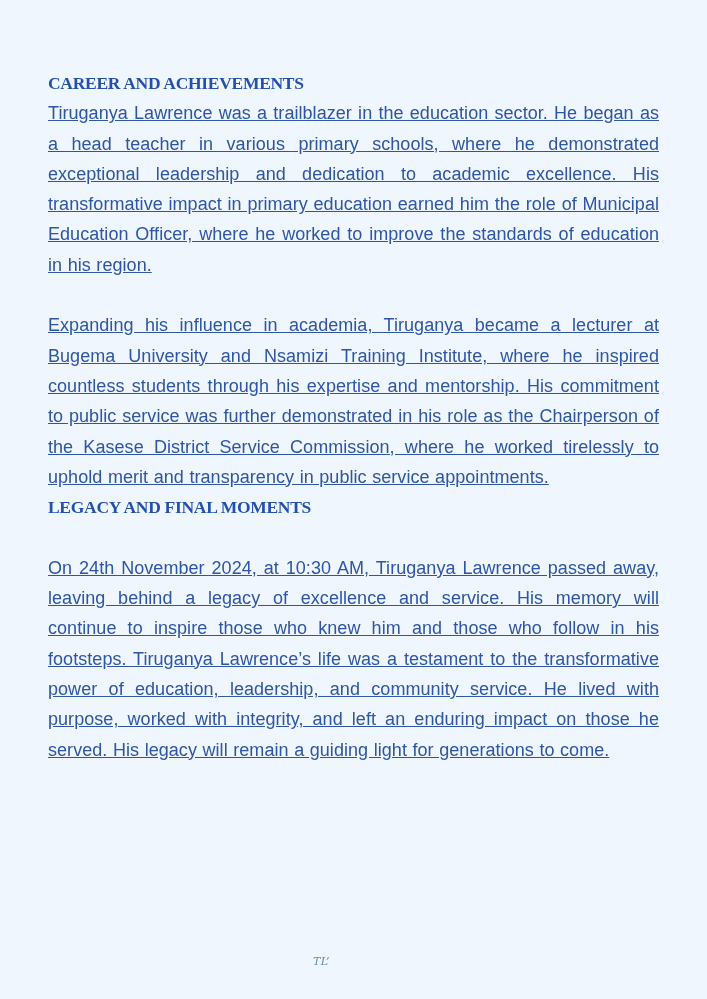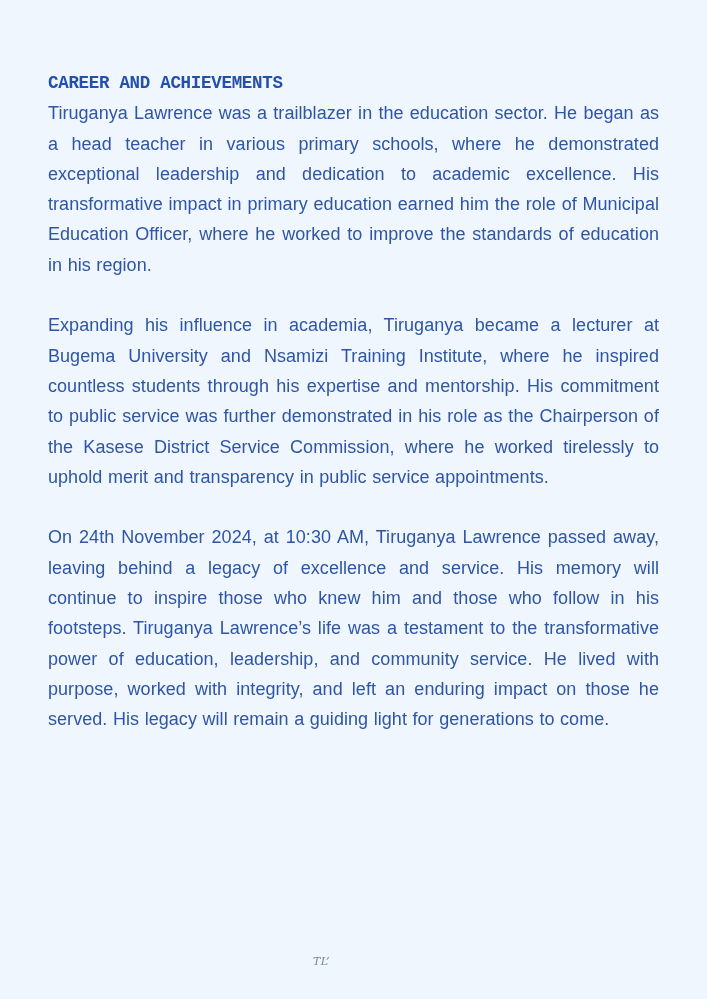--- a/index.html
+++ b/index.html
@@ -15,35 +15,36 @@
     }
     .page {
       position: absolute;
       left: 48px;
       top: 68px;
       width: 611px;
       font-family: "Liberation Sans", sans-serif;
       color: #2e55a6;
     }
     .heading {
-      font-family: Liberation Mono, monospace;
+      font-family: Liberation Serif, serif;
       font-weight: bold;
       font-size: 17.5px;
       color: #2450ad;
       letter-spacing: -0.3px;
       line-height: 30.3px;
       margin: 0;
     }
     .para {
       font-size: 18px;
       line-height: 30.3px;
       margin: 0;
       text-align: justify;
       letter-spacing: 0.05px;
       word-spacing: 0.5px;
+      text-decoration: underline;
     }
     .gap {
       height: 30.3px;
     }
     .signature {
       position: absolute;
       left: 0;
       width: 643px;
       top: 955px;
       text-align: center;
@@ -58,18 +59,19 @@
 <body>
 
 <div class="page">
   <section>
     <h2 class="heading">CAREER AND ACHIEVEMENTS</h2>
     <p class="para">Tiruganya Lawrence was a trailblazer in the education sector. He began as a head teacher in various primary schools, where he demonstrated exceptional leadership and dedication to academic excellence. His transformative impact in primary education earned him the role of Municipal Education Officer, where he worked to improve the standards of education in his region.</p>
     <div class="gap"></div>
     <p class="para">Expanding his influence in academia, Tiruganya became a lecturer at Bugema University and Nsamizi Training Institute, where he inspired countless students through his expertise and mentorship. His commitment to public service was further demonstrated in his role as the Chairperson of the Kasese District Service Commission, where he worked tirelessly to uphold merit and transparency in public service appointments.</p>
   </section>
   <section>
+    <h2 class="heading">LEGACY AND FINAL MOMENTS</h2>
     <div class="gap"></div>
     <p class="para">On 24th November 2024, at 10:30 AM, Tiruganya Lawrence passed away, leaving behind a legacy of excellence and service. His memory will continue to inspire those who knew him and those who follow in his footsteps. Tiruganya Lawrence’s life was a testament to the transformative power of education, leadership, and community service. He lived with purpose, worked with integrity, and left an enduring impact on those he served. His legacy will remain a guiding light for generations to come.</p>
   </section>
 </div>
 
 <div class="signature">TL’</div>
 
 </body></html>

